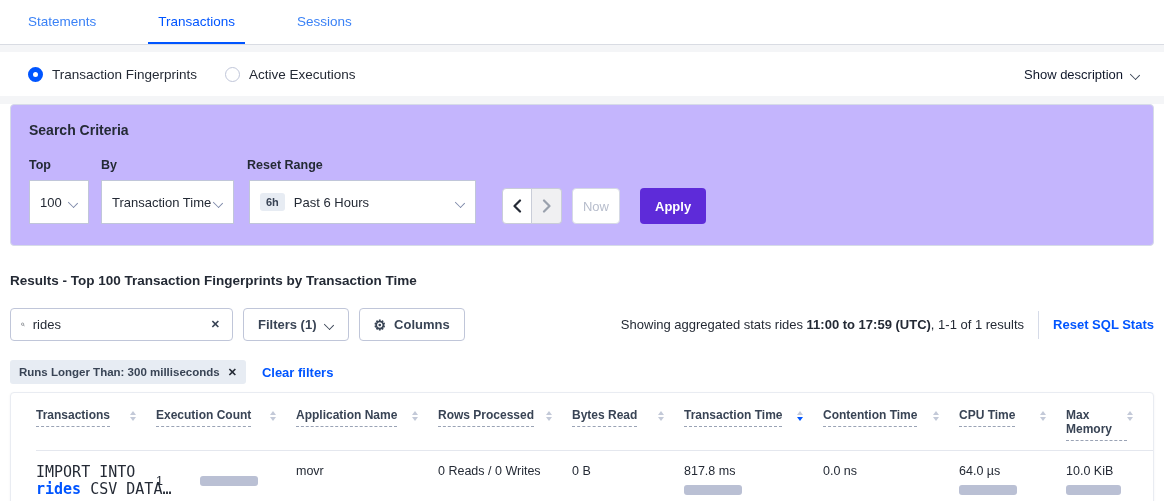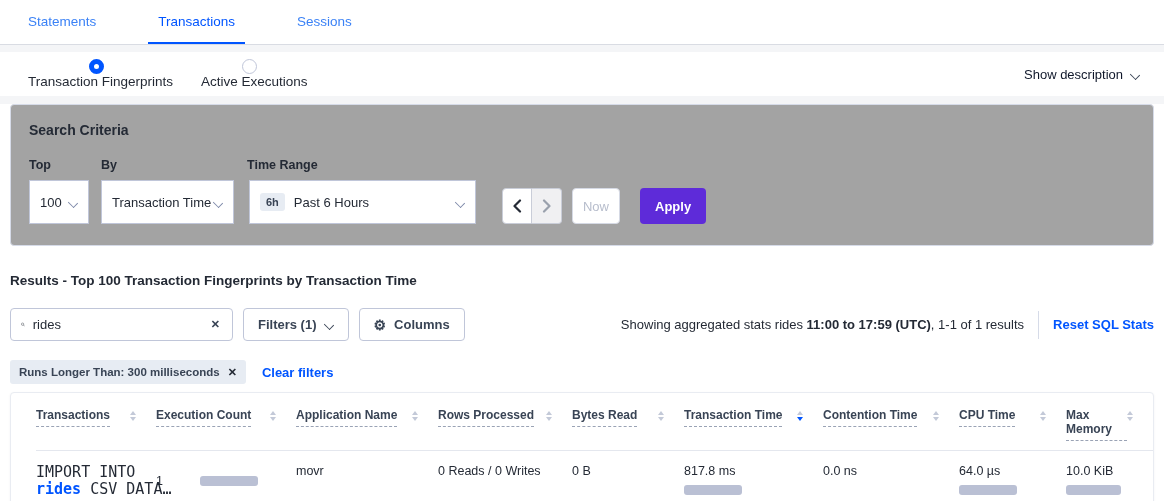--- a/index.html
+++ b/index.html
@@ -9,31 +9,31 @@
 
   
   .tabbar { background:#fff; height:45px; display:flex; align-items:flex-end; padding-left:18px; border-bottom:1px solid #d9dce3; }
   .tab { font-size:13.5px; color:#3b82f6; padding:14px 10px 13px; margin-right:42px; cursor:pointer; border-bottom:2px solid transparent; }
   .tab.active { color:#0055ff; border-bottom-color:#0055ff; }
 
   .gap { background:#f4f5f7; height:7px; }
 
   
   .radio-band { background:#fff; height:44px; display:flex; align-items:center; padding:0 24px 0 28px; }
-  .radio-opt { display:flex; align-items:center; margin-right:28px; cursor:pointer;flex-direction:column; }
+  .radio-opt { display:flex; align-items:flex-end; margin-right:28px; cursor:pointer; }
   .radio { width:15px; height:15px; border-radius:50%; margin-right:9px; flex:0 0 auto; }
   .radio.on  { border:5px solid #0055ff; background:#fff; }
   .radio.off { border:1px solid #c0c6d9; background:#fff; }
   .radio-label { font-size:13.5px; color:#242a35; }
   .show-desc { margin-left:auto; display:flex; align-items:center; gap:8px; font-size:13px; color:#0f172a; cursor:pointer; }
 
   
   .content { background:#fff; padding-bottom:8px; }
 
-  .search-card { margin:0 10px; background:#a3a3a3; border:1px solid #d6dbe8; border-radius:4px; padding:17px 18px 21px; }
+  .search-card { margin:0 10px; background:#c4b5fd; border:1px solid #d6dbe8; border-radius:4px; padding:17px 18px 21px; }
   .sc-title { font-size:14px; font-weight:bold; color:#242a35; margin-bottom:20px; }
   .sc-row { display:flex; align-items:flex-end; }
   .field { margin-right:12px; }
   .field-label { font-size:12.5px; font-weight:bold; color:#242a35; margin-bottom:8px; }
   .select { height:44px; border:1px solid #c0c6d9; border-radius:0; background:#fff; display:flex; align-items:center; font-size:13px; color:#242a35; padding:0 10px; cursor:pointer; }
   .select .chev { margin-left:auto; }
   .sel-top { width:60px; }
   .sel-by { width:133px; }
   .sel-time { width:227px; margin-left:2px; }
   .time-badge { background:#e7ecf3; border-radius:3px; font-size:11px; font-weight:bold; color:#394455; padding:3px 6px; margin-right:9px; }
@@ -129,21 +129,21 @@
           </div>
         </div>
         <div class="field">
           <div class="field-label">By</div>
           <div class="select sel-by">
             <span>Transaction Time</span>
             <span class="chev"></span>
           </div>
         </div>
         <div class="field" style="margin-left:1px;">
-          <div class="field-label">Time Range</div>
+          <div class="field-label">Reset Range</div>
           <div class="select sel-time">
             <span class="time-badge">6h</span>
             <span>Past 6 Hours</span>
             <span class="chev"></span>
           </div>
         </div>
         <div class="arrow-group">
           <div class="arrow-btn left">
             <svg width="10" height="14" viewBox="0 0 10 14">
                 <polyline points="8,1.5 2.5,7 8,12.5" fill="none" stroke="#242a35" stroke-width="2.2" stroke-linecap="round" stroke-linejoin="round"></polyline>

